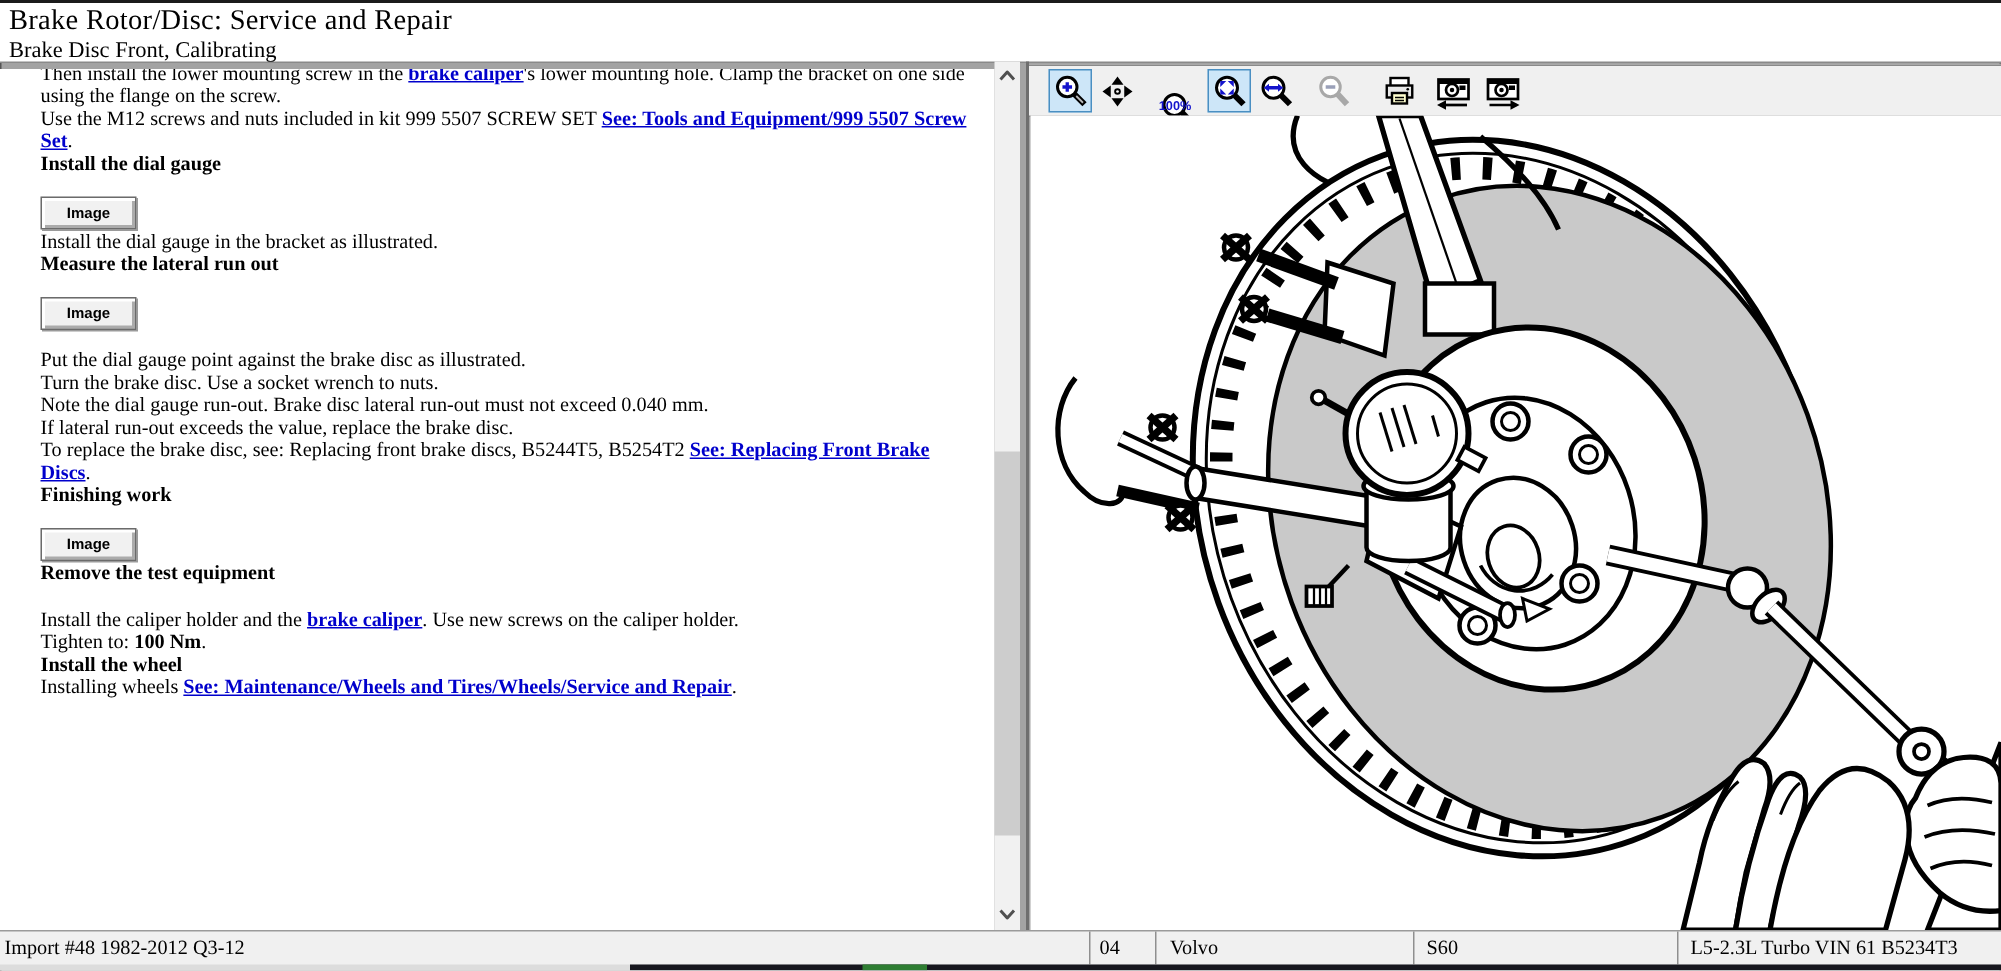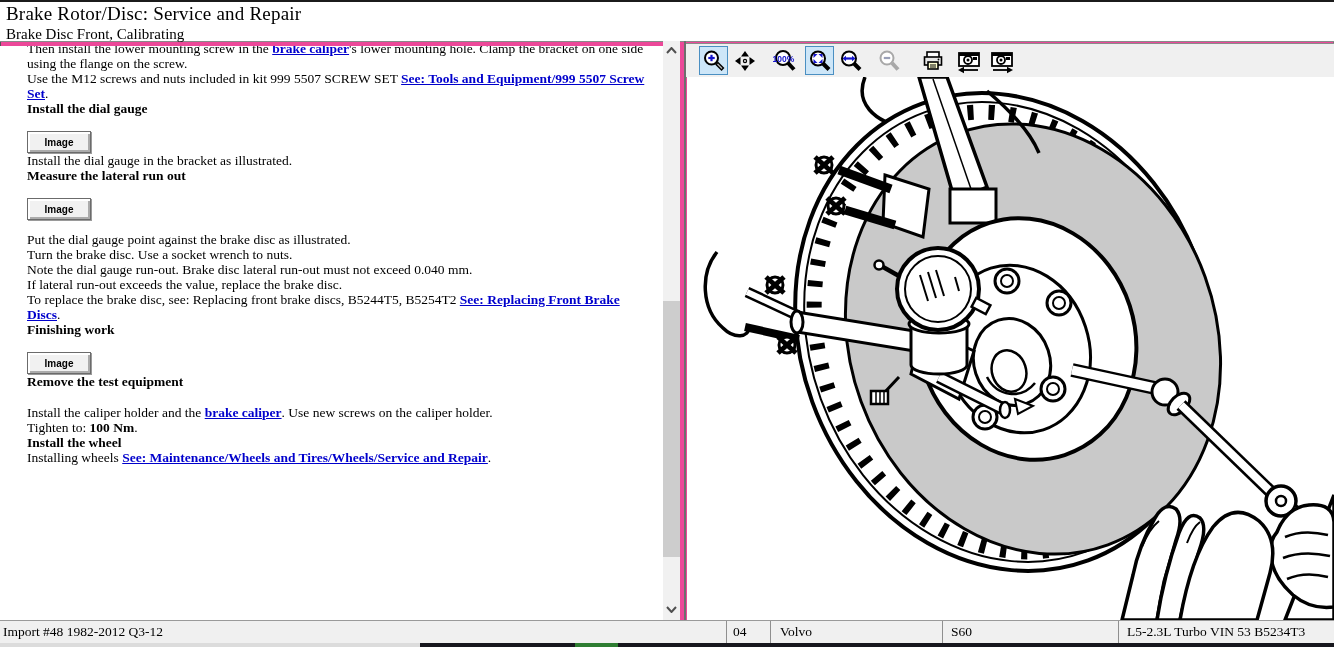--- a/index.html
+++ b/index.html
@@ -1,16 +1,16 @@
 <!DOCTYPE html>
 <html><head>
 <meta charset="utf-8">
 <style>
   html,body{margin:0;padding:0;background:#fff;}
-  .screen{position:relative;width:1334px;height:647px;background:#ec4899;overflow:hidden;
+  .screen{position:relative;width:1334px;height:647px;background:#a3a3a3;overflow:hidden;
           font-family:"Liberation Serif",serif;color:#000;
           box-shadow:inset 0 2px 0 #1b1b1b, inset 1px 0 0 #555, inset -1px 0 0 #777;}
   
   .titlebar{position:absolute;left:0;top:2px;width:100%;height:39px;background:#fff;border-bottom:1px solid #8a8a8a;}
   .titlebar .title{position:absolute;left:6px;top:1px;font-size:19px;letter-spacing:.2px;}
   .titlebar .subtitle{position:absolute;left:6px;top:24px;font-size:15px;}
   
   .doc-pane{position:absolute;left:0;top:46px;width:663px;height:579px;background:#fff;overflow:hidden;}
   .doc{position:relative;margin-top:-5px;padding-left:27px;padding-right:10px;font-size:13.5px;line-height:15px;}
   .doc p,.doc h4{margin:0;font-size:13.5px;line-height:15px;}
@@ -121,21 +121,21 @@
     <button class="tbtn" style="left:44px;">
       <svg width="24" height="24" viewBox="0 0 24 24">
         <polygon points="12,2 8,7.5 16,7.5" fill="#000"></polygon>
         <polygon points="12,22 8,16.5 16,16.5" fill="#000"></polygon>
         <polygon points="2,12 7.5,8 7.5,16" fill="#000"></polygon>
         <polygon points="22,12 16.5,8 16.5,16" fill="#000"></polygon>
         <circle cx="12" cy="12" r="2.2" fill="#000"></circle>
         <circle cx="12" cy="12" r="0.9" fill="#fff"></circle>
       </svg>
     </button>
-    <button class="tbtn" style="left:83px;">
+    <button class="tbtn" style="left:83px;margin-top:12px;">
       <svg width="26" height="24" viewBox="0 0 26 24">
         <circle cx="12" cy="9" r="7" fill="#fff" stroke="#000" stroke-width="2"></circle>
         <line x1="17" y1="14" x2="23" y2="20.5" stroke="#000" stroke-width="4"></line>
         <text x="1.5" y="12.5" font-family="Liberation Sans, sans-serif" font-size="8.5" font-weight="bold" fill="#1414cc">100%</text>
       </svg>
     </button>
     <button class="tbtn sel" style="left:119px;">
       <svg width="24" height="24" viewBox="0 0 24 24">
         <circle cx="10" cy="9.5" r="7" fill="#fff" stroke="#000" stroke-width="2"></circle>
         <line x1="15" y1="14.5" x2="21" y2="20.5" stroke="#000" stroke-width="4"></line>
@@ -319,20 +319,20 @@
         <path d="M500,466 Q506,450 513,445" fill="none" stroke="#000" stroke-width="2"></path>
       </g>
     </svg>
   </div>
 
   <div class="statusbar">
     <div class="s-left">Import #48 1982-2012 Q3-12</div>
     <div class="s-cell c1">04</div>
     <div class="s-cell c2">Volvo</div>
     <div class="s-cell c3">S60</div>
-    <div class="s-cell c4">L5-2.3L Turbo VIN 53 B5234T3</div>
+    <div class="s-cell c4">L5-2.3L Turbo VIN 61 B5234T3</div>
   </div>
   <div class="bottom-strip">
     <div class="bs-dark"></div>
     <div class="bs-green"></div>
   </div>
 
 </div>
 
 </body></html>

